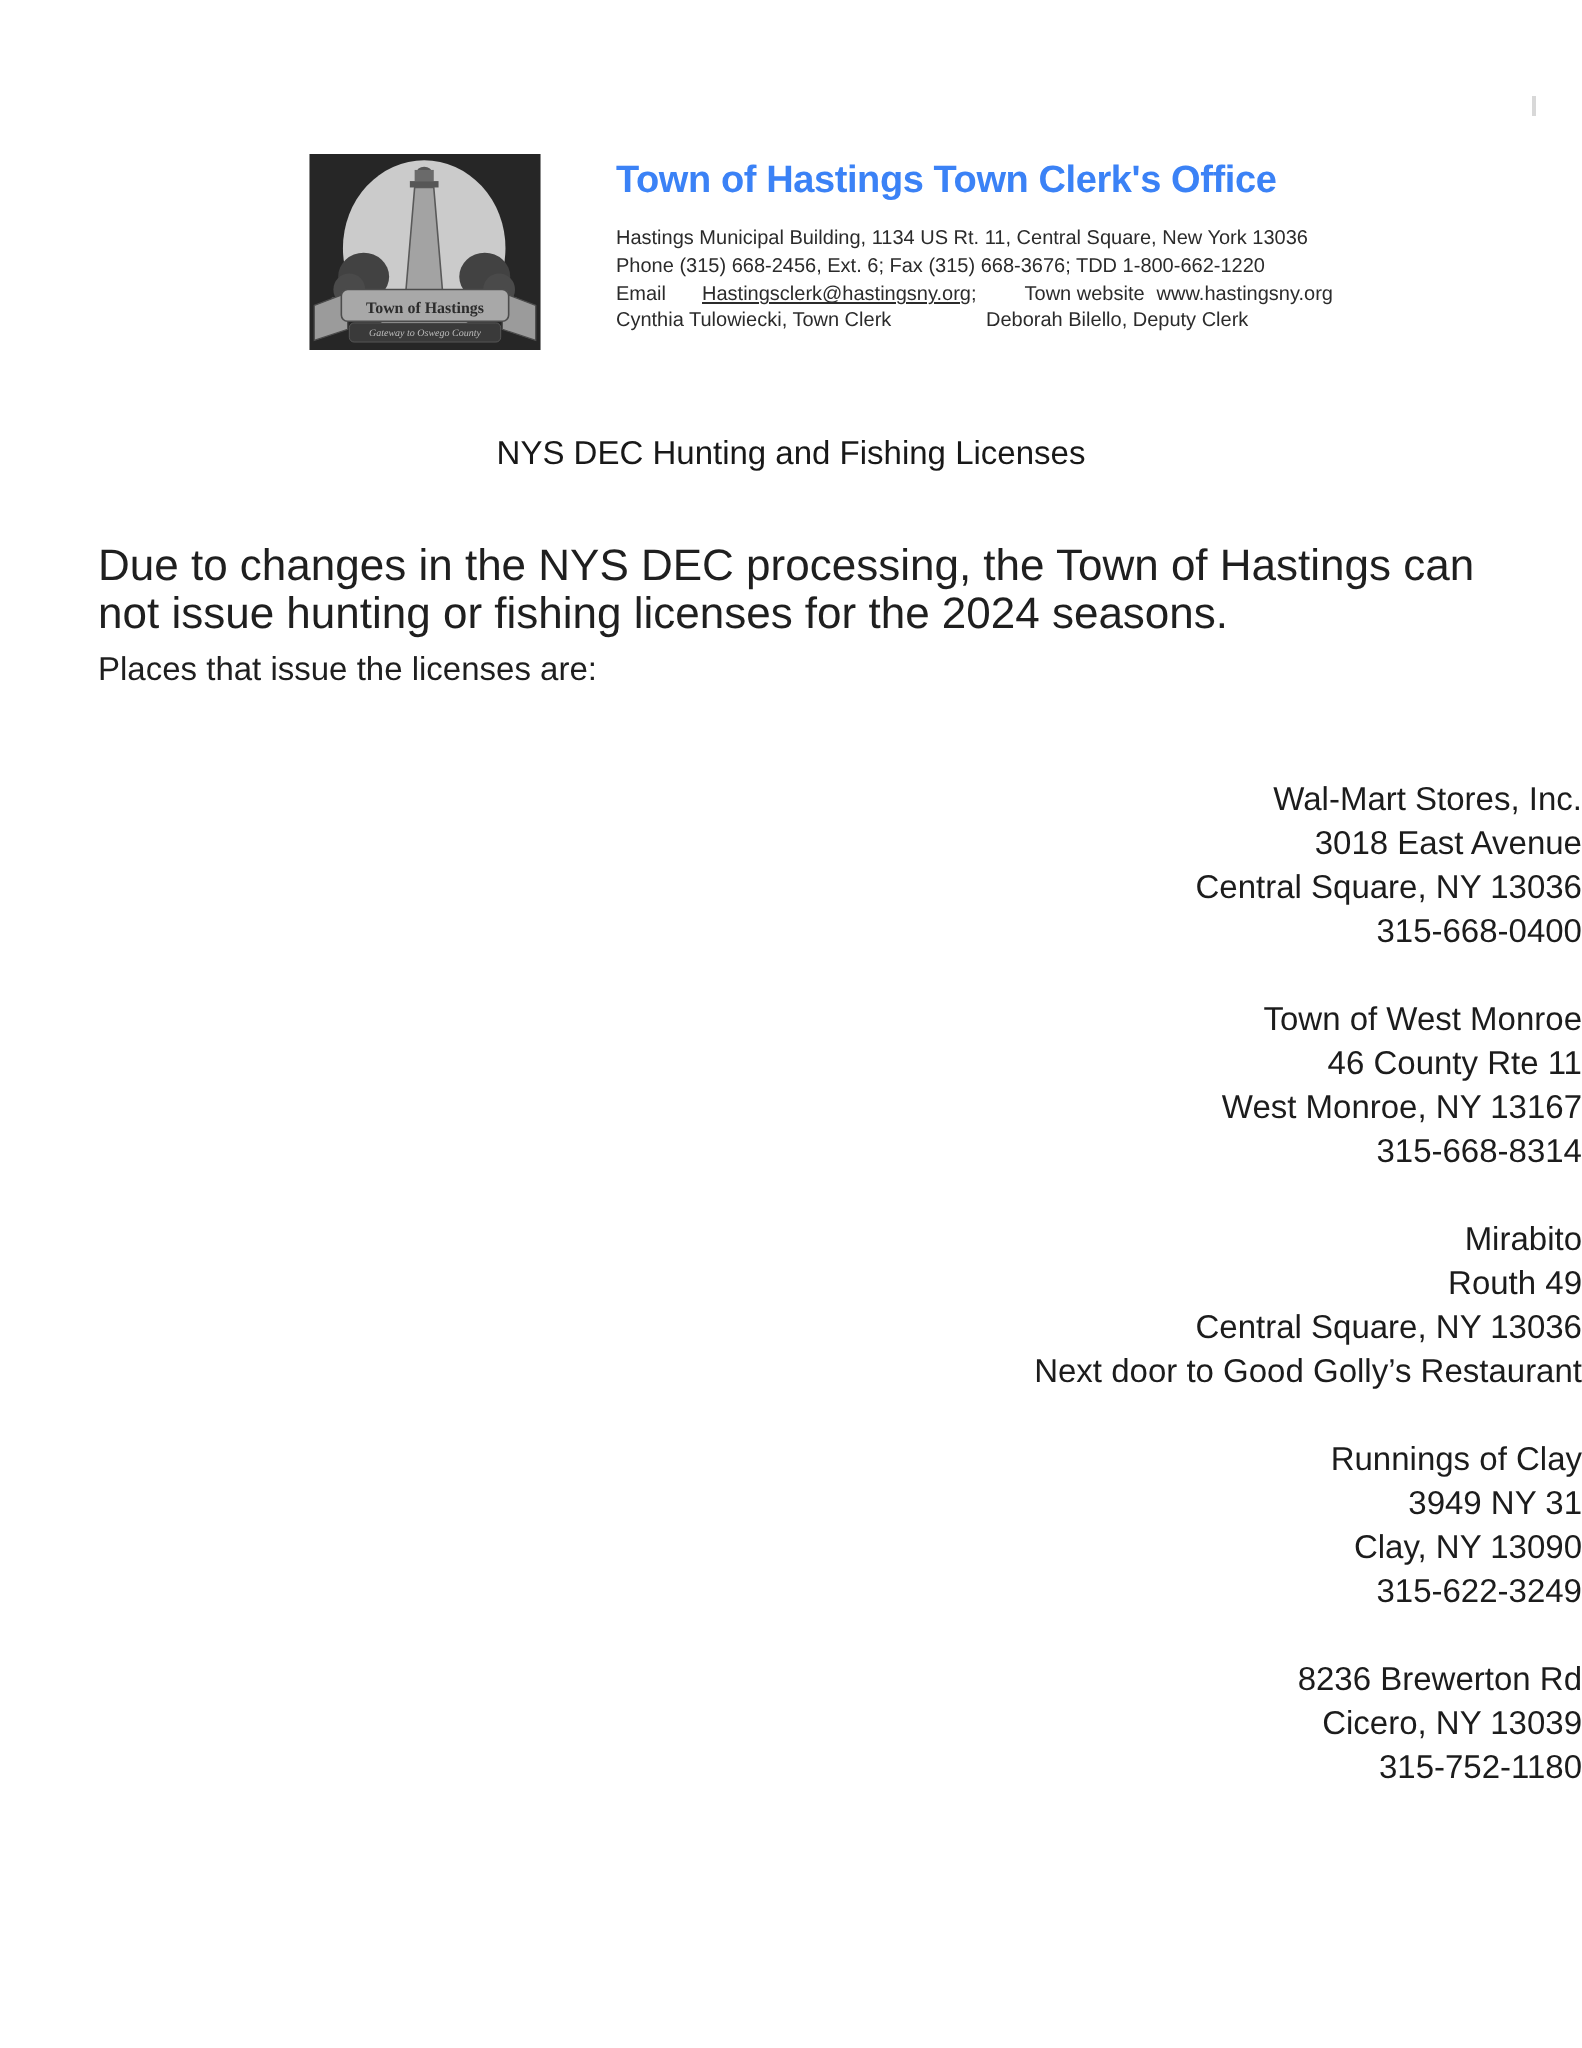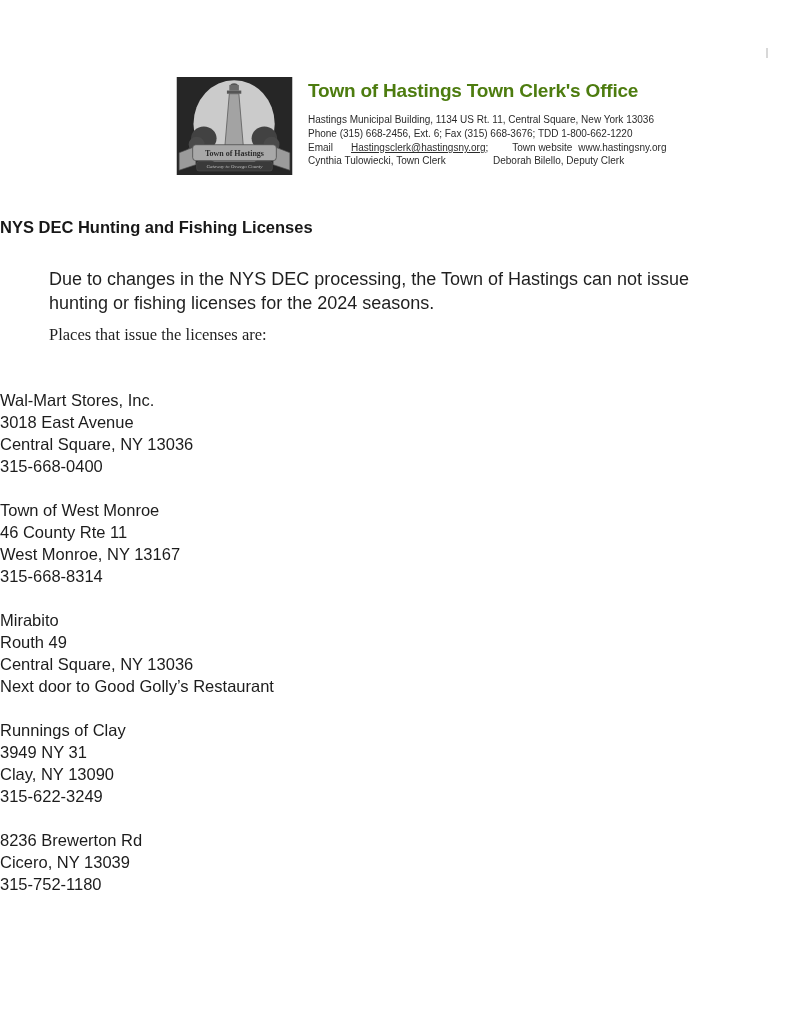--- a/index.html
+++ b/index.html
@@ -6,63 +6,63 @@
   .page{
     position:relative;
     width:791px;height:1024px;
     background:#ffffff;
     font-family:"Liberation Sans", sans-serif;
     color:#1f1f1f;
     overflow:hidden;
   }
   
   .logo{
-    position:absolute;left:162px;top:77px;
+    position:absolute;left:140px;top:77px;
     width:145px;height:98px;
   }
   .logo svg{display:block;width:100%;height:100%;}
   .header-text{
     position:absolute;left:308px;top:80px;width:400px;
   }
   .office-title{
     margin:0;
-    font-size:19px;font-weight:bold;color:#4d7c0f;
+    font-size:19px;font-weight:bold;color:#3b82f6;
     letter-spacing:-0.2px;
     white-space:nowrap;
   }
   .contact{
     margin-top:11px;
     font-size:10px;line-height:14px;color:#2b2b2b;
     white-space:nowrap;
   }
   .contact .lbl{margin-right:18px;}
   .contact .email{text-decoration:underline;}
   .contact .site-lbl{margin:0 6px 0 24px;}
   .clerks{
     font-size:10px;color:#2b2b2b;
     display:flex;white-space:nowrap;align-items:flex-end;
   }
   .clerk-left{width:185px;}
   
   .doc-title{
     position:absolute;top:218px;left:0;right:0;
-    text-align:left;
-    font-size:16.5px;font-weight:bold;color:#181818;
+    text-align:center;
+    font-size:16.5px;font-weight:normal;color:#181818;
   }
   .intro{
     position:absolute;top:249px;left:49px;width:692px;
-    font-size:18px;line-height:24px;color:#1f1f1f;
+    font-size:22px;line-height:24px;color:#1f1f1f;
   }
   .places{
     position:absolute;top:307px;left:49px;
-    font-size:16.5px;line-height:22px;color:#1f1f1f;font-family:Liberation Serif, serif;
+    font-size:16.5px;line-height:22px;color:#1f1f1f;
   }
   .locations{
     position:absolute;top:389px;left:0;right:0;
-    text-align:left;
+    text-align:right;
     font-size:16.5px;line-height:22px;color:#1c1c1c;
   }
   .location-block{margin:0 0 22px 0;}
   .scan-artifact{
     position:absolute;left:766px;top:48px;width:2px;height:10px;
     background:#d8d8d8;
   }
 </style>
 </head>
 <body>

